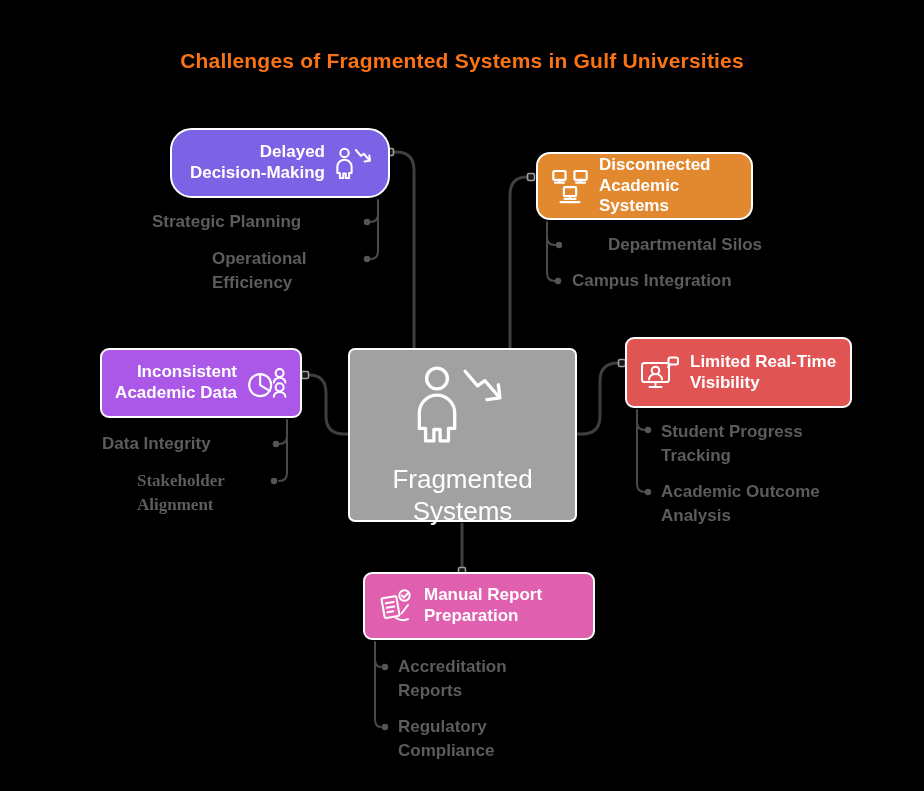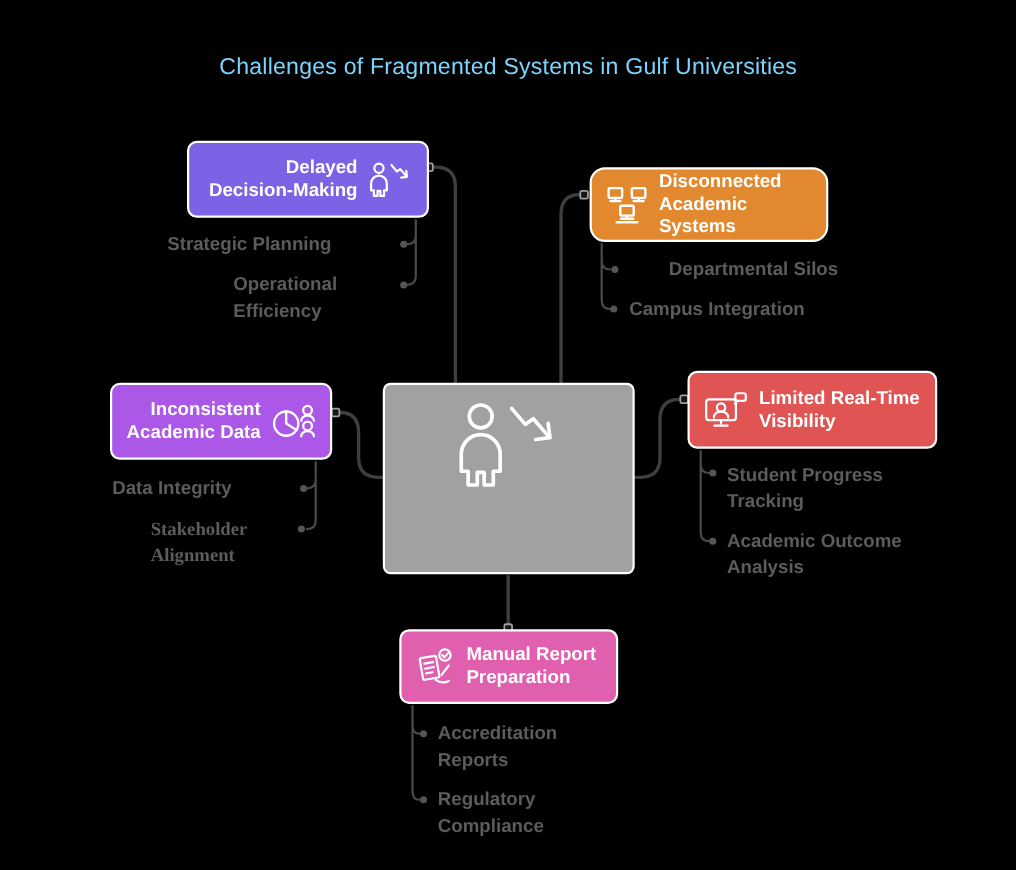--- a/index.html
+++ b/index.html
@@ -1,19 +1,19 @@
 <!DOCTYPE html>
 <html><head>
 <meta charset="utf-8">
 <style>
   html,body{margin:0;padding:0;background:#000;}
   .canvas{position:relative;width:924px;height:791px;background:#000;overflow:hidden;
           font-family:"Liberation Sans",sans-serif;}
   .title{position:absolute;top:49px;left:0;width:924px;text-align:center;
-         font-size:21px;font-weight:400;color:#7dd3fc;letter-spacing:.2px;}
+         font-size:21px;font-weight:700;color:#f97316;letter-spacing:.2px;}
   .wires{position:absolute;left:0;top:0;pointer-events:none;}
   .node{position:absolute;display:flex;align-items:center;gap:9px;box-sizing:border-box;
         border:2.5px solid #fff;border-radius:9px;color:#fff;font-weight:700;
         font-size:17px;line-height:1.22;padding:6px 12px;}
   .node .lbl{flex:1;}
   .t-right .lbl{text-align:right;}
   .node .ic{flex:0 0 auto;display:flex;}
   .node svg{stroke:#fff;fill:none;stroke-width:2;stroke-linecap:round;stroke-linejoin:round;}
   .center-node{position:absolute;display:flex;flex-direction:column;align-items:center;
         box-sizing:border-box;border:2.5px solid #fff;border-radius:7px;color:#fff;
@@ -68,23 +68,24 @@
 
   <div class="center-node" style="left: 348px; top: 348px; width: 229px; height: 174px; background-color: rgb(161, 161, 161);">
     <span class="ic">
       <svg viewBox="0 0 50 38" width="104" height="79">
         <circle cx="12.5" cy="7" r="5"></circle>
         <path d="M7,37 v-6 h-3 v-7.5 a8.5,8.5 0 0 1 17,0 V31 h-3 v6 h-4 v-5.5 h-3 V37 z"></path>
         <path d="M26,3.5 l6,7 3.5,-2.5 6.5,7.5"></path>
         <path d="M42.8,16.3 l-0.8,-6.3 m0.8,6.3 l-6.3,0.8"></path>
       </svg>
     </span>
+    <span class="lbl">Fragmented Systems</span>
   </div>
 
-  <div class="node t-right" style="left: 170px; top: 128px; width: 220px; height: 70px; background-color: rgb(124, 98, 228);">
+  <div class="node t-right" style="left: 170px; top: 128px; width: 220px; height: 70px; background-color: rgb(124, 98, 228); border-radius: 22px;">
     <span class="lbl">Delayed Decision-Making</span>
     <span class="ic">
       <svg viewBox="0 0 50 38" width="42" height="32" style="stroke-width:2.4">
         <circle cx="12.5" cy="7" r="5"></circle>
         <path d="M7,37 v-6 h-3 v-7.5 a8.5,8.5 0 0 1 17,0 V31 h-3 v6 h-4 v-5.5 h-3 V37 z"></path>
         <path d="M26,3.5 l6,7 3.5,-2.5 6.5,7.5"></path>
         <path d="M42.8,16.3 l-0.8,-6.3 m0.8,6.3 l-6.3,0.8"></path>
       </svg>
     </span>
   </div>
@@ -124,21 +125,21 @@
         <circle cx="16.5" cy="15.5" r="3.8"></circle>
         <path d="M10,24.5 a6.5,5.5 0 0 1 13,0"></path>
         <path d="M16.5,27 v3 M10.5,32 h12"></path>
         <rect x="29.5" y="2.5" width="9.5" height="7" rx="2"></rect>
         <path d="M31.5,9.5 l-2.5,2.5"></path>
       </svg>
     </span>
     <span class="lbl">Limited Real-Time Visibility</span>
   </div>
 
-  <div class="node" style="left: 363px; top: 572px; width: 199px; height: 68px; background-color: rgb(224, 95, 175);">
+  <div class="node" style="left: 363px; top: 572px; width: 232px; height: 68px; background-color: rgb(224, 95, 175);">
     <span class="ic">
       <svg viewBox="0 0 38 38" width="38" height="38">
         <g transform="rotate(-10 14 20)">
           <rect x="6" y="10" width="15" height="20" rx="1.5"></rect>
           <path d="M9.5,15.5 h8 M9.5,20 h8 M9.5,24.5 h6"></path>
         </g>
         <circle cx="27.5" cy="8.5" r="5.2"></circle>
         <path d="M25,8.5 l2,2 3.8,-4.2"></path>
         <path d="M31,18 l-6.5,8.5 M19,31 q6,4 12,1"></path>
       </svg>

